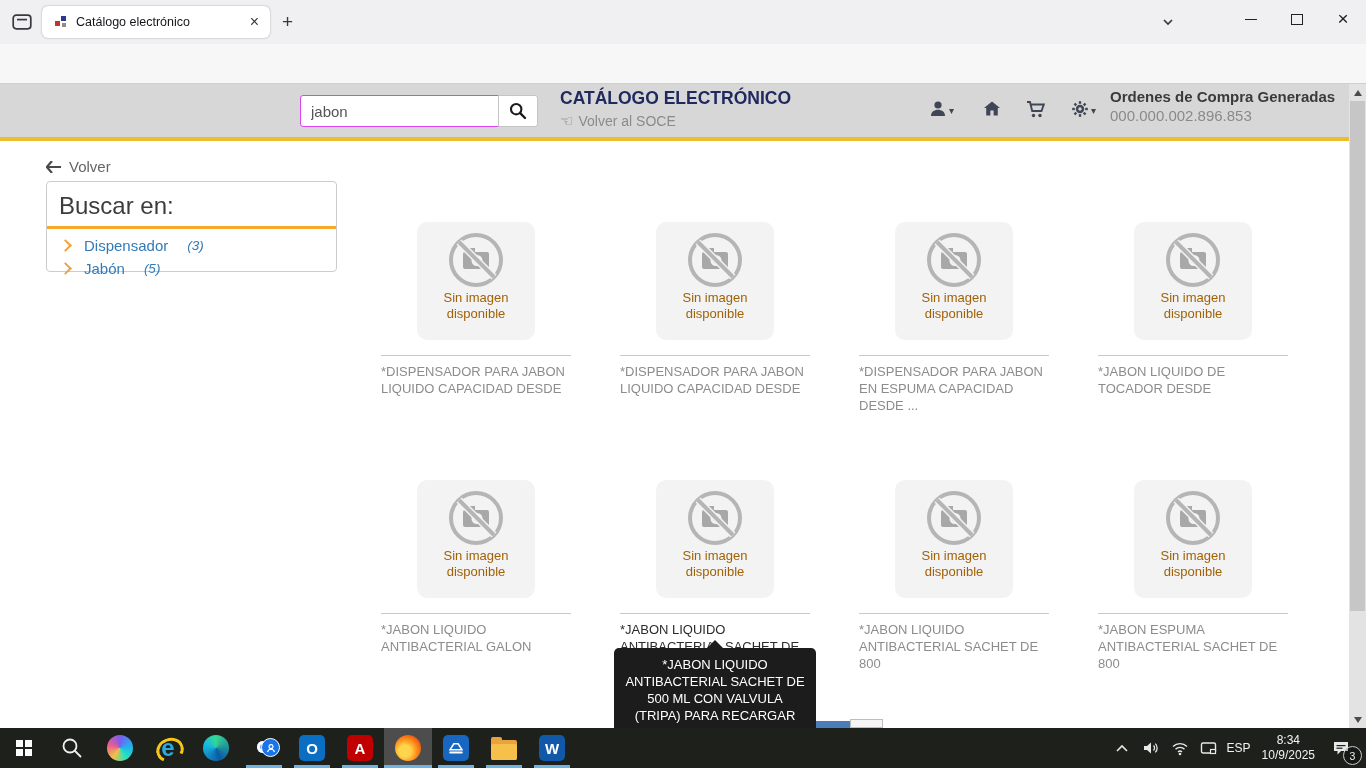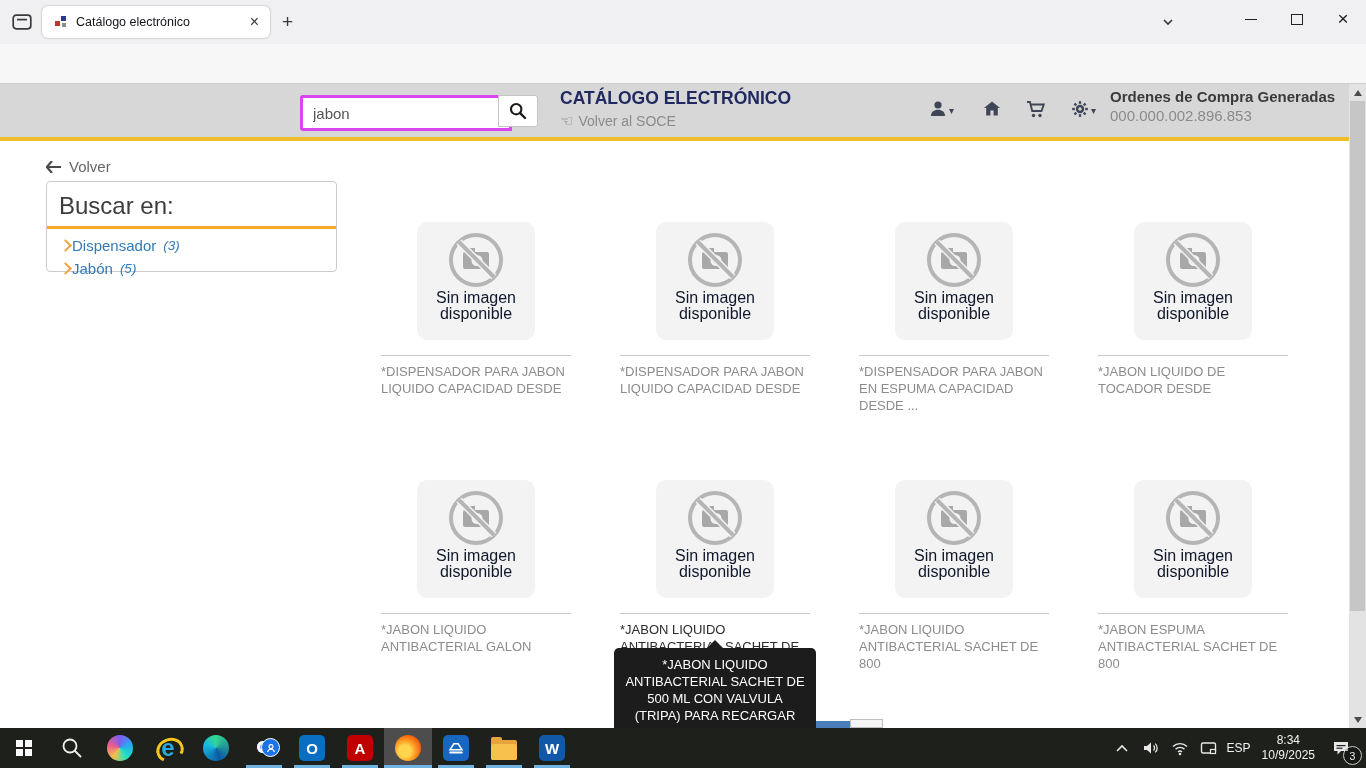--- a/index.html
+++ b/index.html
@@ -34,48 +34,48 @@
   .url-text{font-size:13.5px;color:#5b5b66;margin-left:8px;flex:1;white-space:nowrap;overflow:hidden;}
   .url-text b{color:#15141a;font-weight:bold;}
   .star{margin-left:auto;}
 
   
   .site-header{left:0;top:84px;width:1366px;height:53px;background:#d7d7d7;}
   .accent-line{left:0;top:137px;width:1349px;height:4px;}
   .logo{left:76px;top:89px;display:flex;align-items:center;font-weight:bold;font-size:40px;letter-spacing:-1px;}
   .logo .blue{color:#2b3990;} .logo .red{color:#ed1c24;}
   .logo svg{margin:4px -2px 0 -1px;}
-  .search-input{left:300px;top:95px;width:186px;height:30px;border:3px solid #d946ef;border-radius:3px 0 0 3px;
+  .search-input{left:300px;top:95px;width:186px;height:30px;border:1px solid #d946ef;border-radius:3px 0 0 3px;
                 padding:0 10px;font-size:15px;color:#555;font-family:"Liberation Sans",sans-serif;background:#fff;}
   .search-btn{left:498px;top:95px;width:40px;height:32px;background:#fff;border:1px solid #c4c4c4;border-radius:0 3px 3px 0;
               display:flex;align-items:center;justify-content:center;box-sizing:border-box;}
   .site-title{left:560px;top:88px;font-size:17.5px;font-weight:bold;color:#20295f;}
   .site-sub{left:560px;top:112px;font-size:14px;color:#8b8b8b;display:flex;align-items:center;gap:5px;}
   .hd-ic{top:99px;display:flex;align-items:flex-start;}
   .hd-caret{font-size:10px;color:#3f4756;margin-left:1px;margin-top:6px;}
   .orders{left:1110px;top:88px;}
   .orders .l1{font-size:15px;font-weight:bold;color:#3a3a3a;}
   .orders .l2{font-size:15px;color:#8a8a8a;margin-top:2px;}
 
   
   .content{left:0;top:141px;width:1349px;height:587px;background:#fff;}
   .back-link{left:46px;top:158px;display:flex;align-items:center;gap:7px;font-size:15px;color:#666;}
   .filter-box{left:46px;top:181px;width:291px;height:91px;border:1px solid #ccc;border-radius:4px;background:#fff;box-sizing:border-box;}
   .filter-title{margin:10px 12px 0 12px;font-size:24px;color:#3c3c3c;}
   .filter-rule{margin:6px 0 8px 0;height:3px;background:#f6a828;}
-  .filter-item{display:flex;align-items:center;gap:2px;margin:4px 0 6px 14px;font-size:15px;text-align:center;}
+  .filter-item{display:flex;align-items:center;gap:14px;margin:4px 0 6px 14px;font-size:15px;text-align:center;}
   .chev{width:7px;height:7px;border-right:2.6px solid #f0a23c;border-top:2.6px solid #f0a23c;transform:rotate(45deg);}
   .filter-item a{color:#337ab7;text-decoration:none;}
   .filter-count{color:#337ab7;font-style:italic;margin-left:5px;font-size:13.5px;}
 
   .grid{left:381px;top:222px;width:907px;display:grid;grid-template-columns:repeat(4,190px);column-gap:49px;row-gap:66px;}
   .card{width:190px;}
   .ph{width:118px;height:118px;margin:0 auto;background:#f3f3f3;border-radius:10px;text-align:center;padding-top:8px;box-sizing:border-box;}
   .ph svg{margin:0 auto;}
-  .ph-t{font-size:16px;color:#0f172a;line-height:16px;}
+  .ph-t{font-size:13px;color:#a16207;line-height:16px;}
   .divider{margin-top:15px;border-top:1px solid #c9c9c9;width:190px;}
   .caption{margin-top:7px;width:188px;font-size:13px;line-height:17px;color:#8c8c8c;}
   .card.hovered .caption{color:#2b2b2b;}
 
   .tooltip{left:614px;top:648px;width:202px;background:#1c1c1c;color:#fff;border-radius:5px;
            padding:8px 10px;font-size:13px;line-height:17px;text-align:center;box-sizing:border-box;}
   .tooltip::before{content:'';position:absolute;left:50%;top:-8px;margin-left:-8px;
                    border-left:8px solid transparent;border-right:8px solid transparent;border-bottom:8px solid #1c1c1c;}
   .sliver-blue{left:816px;top:721px;width:34px;height:7px;background:#4a7ebb;}
   .sliver-white{left:850px;top:719px;width:33px;height:9px;background:#f5f5f5;border:1px solid #bdbdbd;box-sizing:border-box;}

